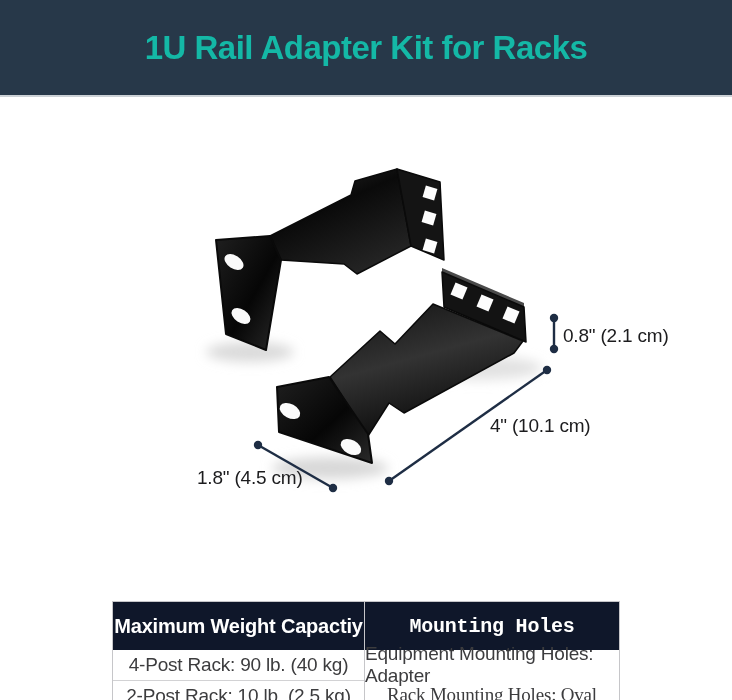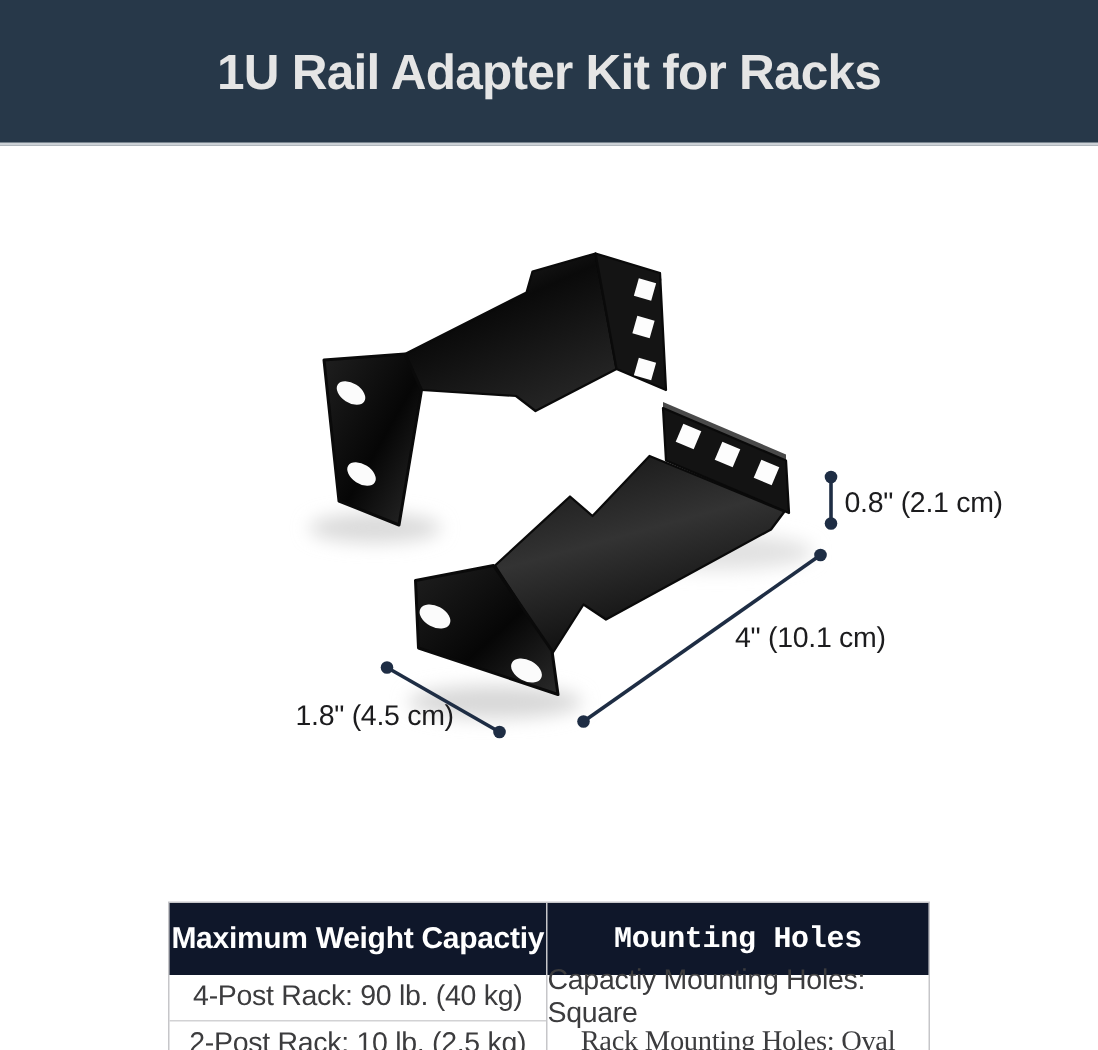--- a/index.html
+++ b/index.html
@@ -7,21 +7,21 @@
     position:relative;width:732px;height:700px;background:#ffffff;overflow:hidden;
     font-family:"Liberation Sans","DejaVu Sans",sans-serif;
   }
   
   .title-bar{
     position:absolute;top:0;left:0;width:732px;height:97px;
     background:#273849;border-bottom:2px solid #ccd1d6;
     display:flex;align-items:center;justify-content:center;box-sizing:border-box;
   }
   .title-bar h1{
-    margin:0;color:#e5e5e5;font-size:33px;font-weight:700;letter-spacing:-0.5px;
+    margin:0;color:#14b8a6;font-size:33px;font-weight:700;letter-spacing:-0.5px;
     white-space:nowrap;
   }
   
   .photo-svg{position:absolute;top:0;left:0;width:732px;height:700px;}
   .dim-label{
     position:absolute;font-size:19px;color:#1c1c1e;white-space:nowrap;
     letter-spacing:-0.2px;
   }
   .dim-height{left:563px;top:325px;}
   .dim-depth{left:490px;top:415px;}
@@ -136,19 +136,19 @@
     <div class="thead">
       <div class="th">Maximum Weight Capactiy</div>
       <div class="th th-right">Mounting Holes</div>
     </div>
     <div class="tbody">
       <div class="col-left">
         <div class="td td-w1">4-Post Rack: 90 lb. (40 kg)</div>
         <div class="td td-w2">2-Post Rack: 10 lb. (2.5 kg)</div>
       </div>
       <div class="col-right">
-        <div class="td td-m1">Capactiy Mounting Holes: Square</div>
+        <div class="td td-m1">Equipment Mounting Holes: Adapter</div>
         <div class="td td-m2">Rack Mounting Holes: Oval</div>
       </div>
     </div>
   </div>
 
 </div>
 
 </body></html>

